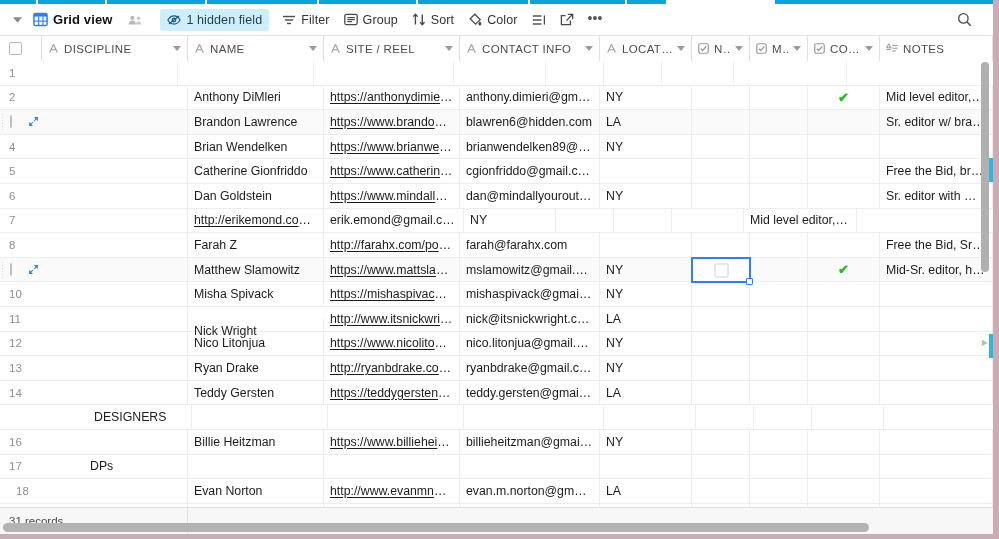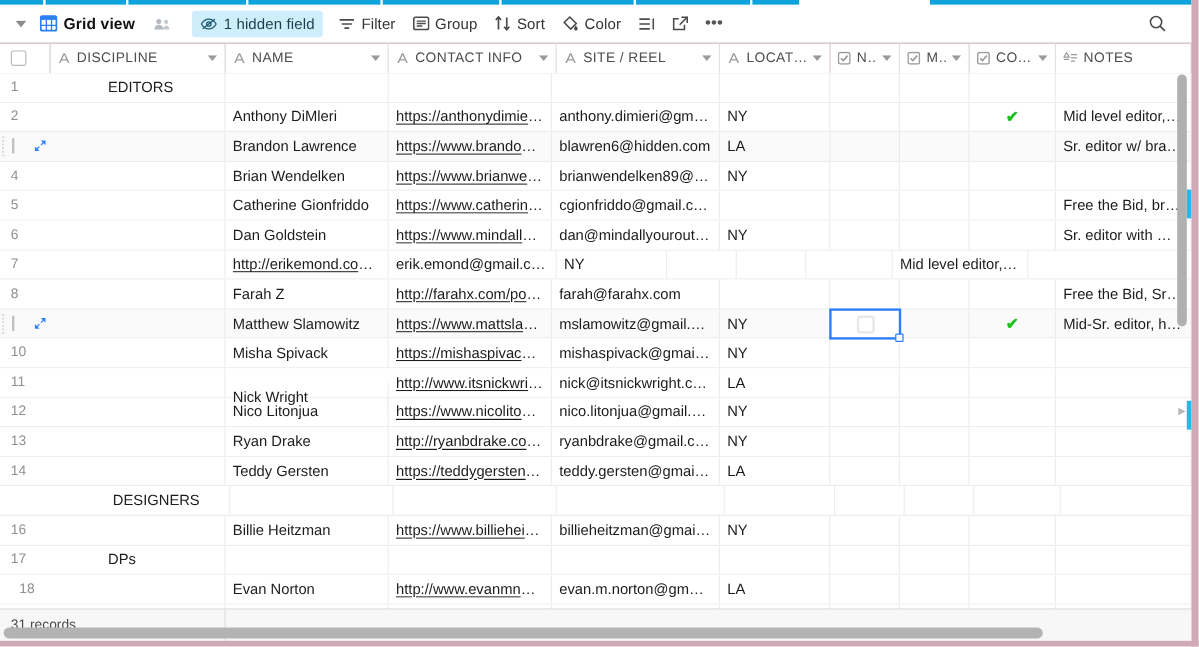--- a/index.html
+++ b/index.html
@@ -65,21 +65,21 @@
   .grid {
     position: absolute; top: 36px; left: 0;
     width: 993px; height: 495px;
     background: #fff;
     overflow: hidden;
   }
   .hdr-row {
     position: relative;
     display: flex;
     height: 25px;
-    background: #7f1d1d;
+    background: #86efac;
     border-bottom: 1px solid #0369a1;
   }
   .hdr-cell {
     display: flex; align-items: center;
     height: 25px;
     border-right: 1px solid #e0e0e0;
     padding: 0 6px;
     font-size: 11.5px;
     color: #4d4d4d;
     letter-spacing: 0.35px;
@@ -358,38 +358,38 @@
           <span class="ftype">
             <svg width="11" height="11" viewBox="0 0 12 12">
               <path d="M1.2 10.4 L5.3 1.4 H6.7 L10.8 10.4 H9.4 L8.35 8 H3.65 L2.6 10.4 Z M4.15 6.9 H7.85 L6 2.75 Z" fill="#9b9b9b"></path>
             </svg>
           </span>
           <span class="fname">NAME</span>
           <span class="fcaret"><svg width="8" height="5" viewBox="0 0 10 6">
               <path d="M0 0 L10 0 L5 6 Z" fill="#9b9b9b"></path>
             </svg></span>
         </div>
+        <div class="hdr-cell" style="width: 136px; min-width: 136px;">
+          <span class="ftype">
+            <svg width="11" height="11" viewBox="0 0 12 12">
+              <path d="M1.2 10.4 L5.3 1.4 H6.7 L10.8 10.4 H9.4 L8.35 8 H3.65 L2.6 10.4 Z M4.15 6.9 H7.85 L6 2.75 Z" fill="#9b9b9b"></path>
+            </svg>
+          </span>
+          <span class="fname">SITE / REEL</span>
+          <span class="fcaret"><svg width="8" height="5" viewBox="0 0 10 6">
+              <path d="M0 0 L10 0 L5 6 Z" fill="#9b9b9b"></path>
+            </svg></span>
+        </div>
         <div class="hdr-cell" style="width: 140px; min-width: 140px;">
           <span class="ftype">
             <svg width="11" height="11" viewBox="0 0 12 12">
               <path d="M1.2 10.4 L5.3 1.4 H6.7 L10.8 10.4 H9.4 L8.35 8 H3.65 L2.6 10.4 Z M4.15 6.9 H7.85 L6 2.75 Z" fill="#9b9b9b"></path>
             </svg>
           </span>
           <span class="fname">CONTACT INFO</span>
-          <span class="fcaret"><svg width="8" height="5" viewBox="0 0 10 6">
-              <path d="M0 0 L10 0 L5 6 Z" fill="#9b9b9b"></path>
-            </svg></span>
-        </div>
-        <div class="hdr-cell" style="width: 136px; min-width: 136px;">
-          <span class="ftype">
-            <svg width="11" height="11" viewBox="0 0 12 12">
-              <path d="M1.2 10.4 L5.3 1.4 H6.7 L10.8 10.4 H9.4 L8.35 8 H3.65 L2.6 10.4 Z M4.15 6.9 H7.85 L6 2.75 Z" fill="#9b9b9b"></path>
-            </svg>
-          </span>
-          <span class="fname">SITE / REEL</span>
           <span class="fcaret"><svg width="8" height="5" viewBox="0 0 10 6">
               <path d="M0 0 L10 0 L5 6 Z" fill="#9b9b9b"></path>
             </svg></span>
         </div>
         <div class="hdr-cell" style="width: 92px; min-width: 92px;">
           <span class="ftype">
             <svg width="11" height="11" viewBox="0 0 12 12">
               <path d="M1.2 10.4 L5.3 1.4 H6.7 L10.8 10.4 H9.4 L8.35 8 H3.65 L2.6 10.4 Z M4.15 6.9 H7.85 L6 2.75 Z" fill="#9b9b9b"></path>
             </svg>
           </span>
@@ -446,23 +446,20 @@
           </span>
           <span class="fname">NOTES</span>
         </div>
       </div>
 
     <div class="body-rows" id="body-rows">
         <div class="row">
           <div class="cell num" style="width: 42px; min-width: 42px;">
             <span class="txt">1</span>
           </div>
-          <div class="cell discipline" style="width: 146px; min-width: 146px;">
-            <span class="txt" style="padding-left:48px">EDITORS</span>
-          </div>
           <div class="cell" style="width: 136px; min-width: 136px;">
             <span class="txt"></span>
           </div>
           <div class="cell link" style="width: 136px; min-width: 136px;"></div>
           <div class="cell" style="width: 140px; min-width: 140px;">
             <span class="txt"></span>
           </div>
           <div class="cell" style="width: 92px; min-width: 92px;">
             <span class="txt"></span>
           </div>

